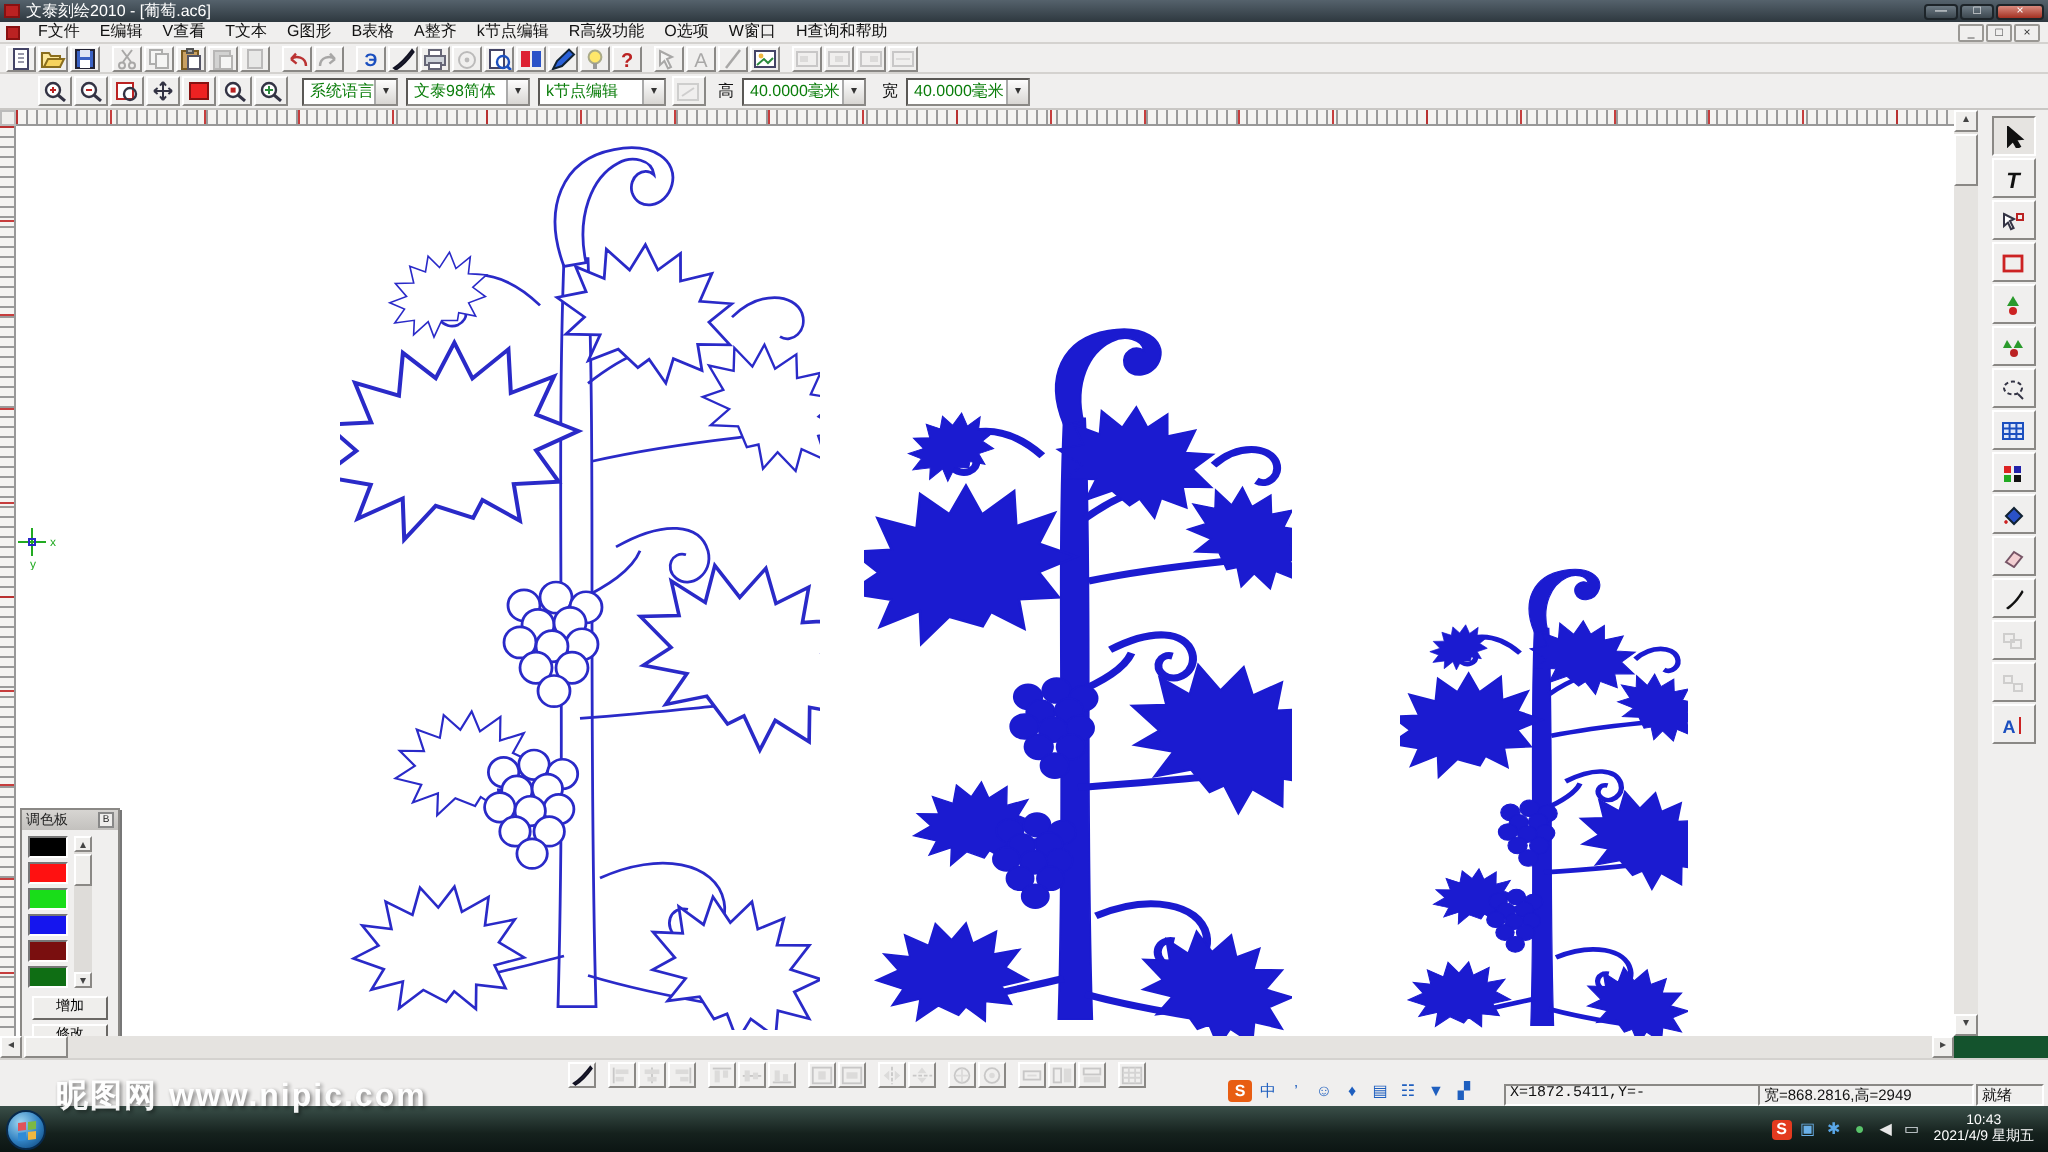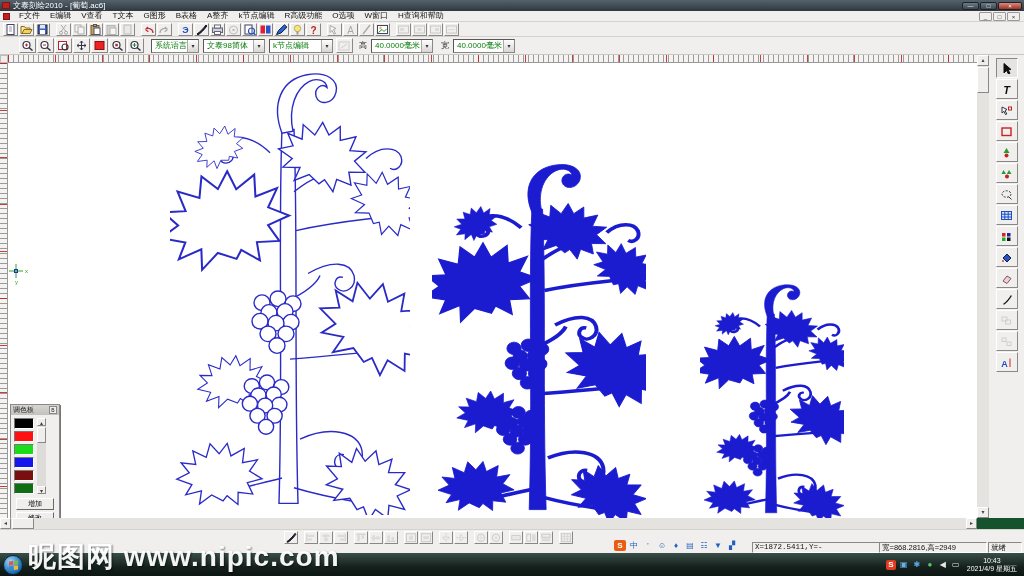--- a/index.html
+++ b/index.html
@@ -113,21 +113,21 @@
   #startorb .flag{position:absolute;left:5px;top:5px;width:9px;height:9px;display:grid;
     grid-template-columns:4px 4px;grid-template-rows:4px 4px;gap:1px;transform:skewY(-6deg);}
   #startorb .flag i{display:block;}
   .taskapp{width:30px;height:19px;margin:0 1px;border-radius:2px;background:rgba(255,255,255,.12);
     border:1px solid rgba(255,255,255,.25);display:flex;align-items:center;justify-content:center;}
   #tray{margin-left:auto;display:flex;align-items:center;gap:3px;}
   .tray-ic{width:10px;height:10px;font-size:8px;line-height:10px;text-align:center;}
   #clock{color:#fff;font-size:7px;text-align:center;line-height:8px;margin:0 4px 0 6px;}
 
   
-  #wm-left{position:absolute;left:28px;top:538px;color:#fff;font-size:28px;font-weight:bold;
+  #wm-left{position:absolute;left:28px;top:538px;color:#fff;font-size:16px;font-weight:bold;
     text-shadow:1px 1px 2px rgba(0,0,0,.55);letter-spacing:1px;opacity:.95;pointer-events:none;}
   #wm-right{position:absolute;left:642px;top:557px;color:#fff;font-size:15px;
     text-shadow:1px 1px 2px rgba(0,0,0,.5);opacity:.92;pointer-events:none;white-space:nowrap;}
 </style>
 </head>
 <body>
 
 <div id="screen">
 
   <div id="titlebar">

